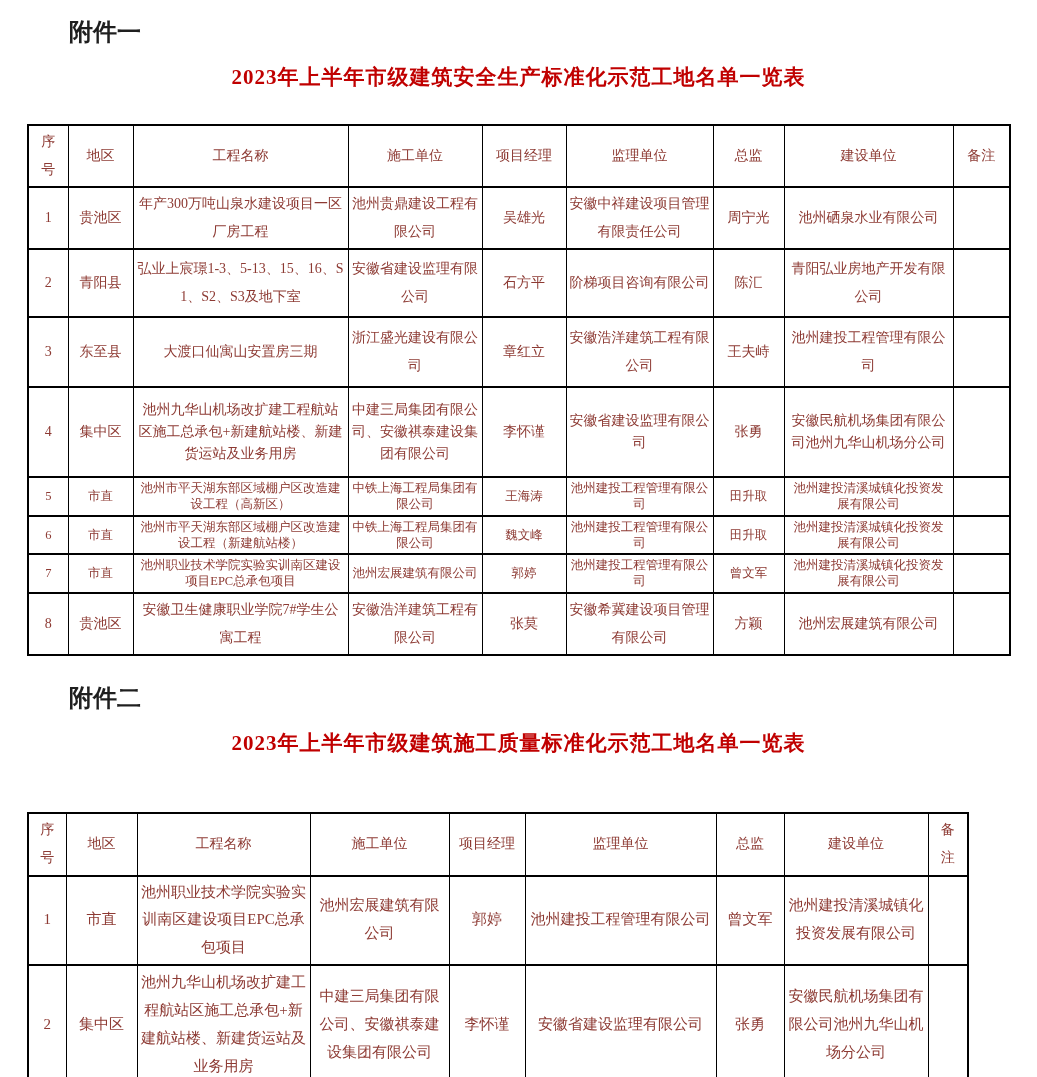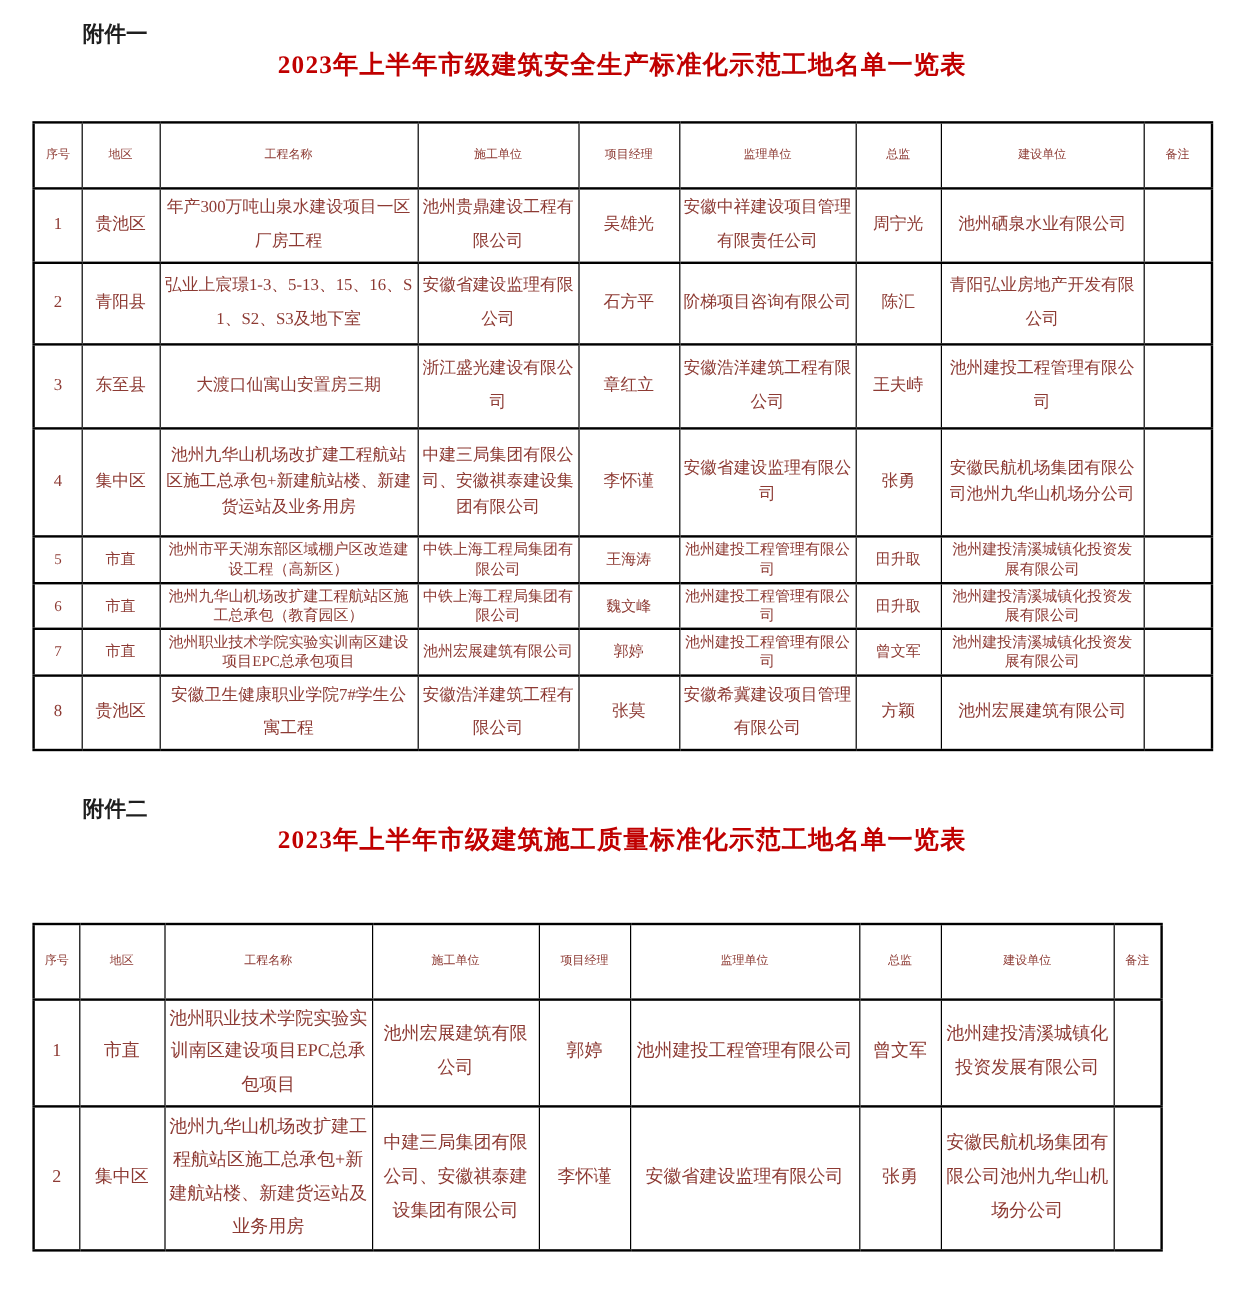--- a/index.html
+++ b/index.html
@@ -10,39 +10,39 @@
   }
   html,body{margin:0;padding:0;background:#ffffff;}
   body{
     width:1037px;min-height:1077px;
     font-family:"Liberation Serif","DejaVu Serif",serif;
     position:relative;overflow:hidden;
   }
   .attachment-label{
     margin:16px 0 0 28px;
     font-family:"Liberation Sans","DejaVu Sans",sans-serif;
-    font-size:18px;font-weight:600;color:var(--label-color);padding-left:41px;
+    font-size:24px;font-weight:600;color:var(--label-color);padding-left:41px;
   }
   .doc-title{
-    width:100%;text-align:center;
+    margin-top:15px;width:100%;text-align:center;
     font-size:21px;font-weight:bold;color:var(--title-color);
     letter-spacing:1px;
   }
   table{
     border-collapse:collapse;table-layout:fixed;
     border:2px solid var(--border-color);
     color:var(--table-text);
   }
   th,td{
     border:1px solid var(--border-color);
     border-top-width:2px;border-bottom-width:2px;
     text-align:center;vertical-align:middle;
     font-weight:normal;word-break:break-all;
   }
-  th{padding:12px 8px;font-size:10px;line-height:2;text-align:center;}
+  th{padding:2px 8px;font-size:14px;line-height:2;text-align:center;}
   td{padding:2px 3px;}
 
   
   #table1{width:982px;margin:33px 0 0 27px;}
   #table1 thead tr{height:55px;}
   #table1 td{font-size:14px;line-height:2;}
   #table1 tbody tr:nth-child(1){height:58px;}
   #table1 tbody tr:nth-child(2){height:68px;}
   #table1 tbody tr:nth-child(3){height:70px;}
   #table1 tbody tr:nth-child(4){height:90px;}
@@ -55,21 +55,21 @@
   #table1 tbody tr:nth-child(7) td{font-size:12.5px;line-height:1.3;}
   #table1 tbody tr:nth-child(8){height:60px;}
 
   
   #table2{width:940px;margin:55px 0 45px 27px;}
   #table2 thead tr{height:63px;}
   #table2 td{font-size:15px;line-height:1.85;}
   #table2 tbody tr:nth-child(1){height:87px;}
   #table2 tbody tr:nth-child(2){height:120px;}
 
-  .spacer-att2{margin-top:36px;}
+  .spacer-att2{margin-top:26px;}
 </style>
 </head>
 <body>
 
 <div class="attachment-label">附件一</div>
 
 <div class="doc-title">2023年上半年市级建筑安全生产标准化示范工地名单一览表</div>
 
 <table id="table1">
   <colgroup>
@@ -148,21 +148,21 @@
         <td>中铁上海工程局集团有限公司</td>
         <td>王海涛</td>
         <td>池州建投工程管理有限公司</td>
         <td>田升取</td>
         <td>池州建投清溪城镇化投资发展有限公司</td>
         <td></td>
       </tr>
       <tr>
         <td>6</td>
         <td>市直</td>
-        <td>池州九华山机场改扩建工程航站区施工总承包（教育园区）</td>
+        <td>池州市平天湖东部区域棚户区改造建设工程（新建航站楼）</td>
         <td>中铁上海工程局集团有限公司</td>
         <td>魏文峰</td>
         <td>池州建投工程管理有限公司</td>
         <td>田升取</td>
         <td>池州建投清溪城镇化投资发展有限公司</td>
         <td></td>
       </tr>
       <tr>
         <td>7</td>
         <td>市直</td>

